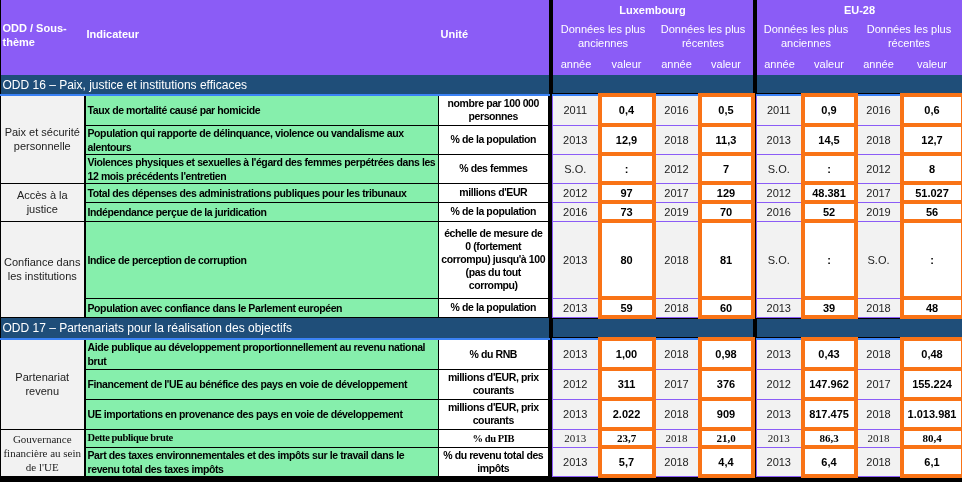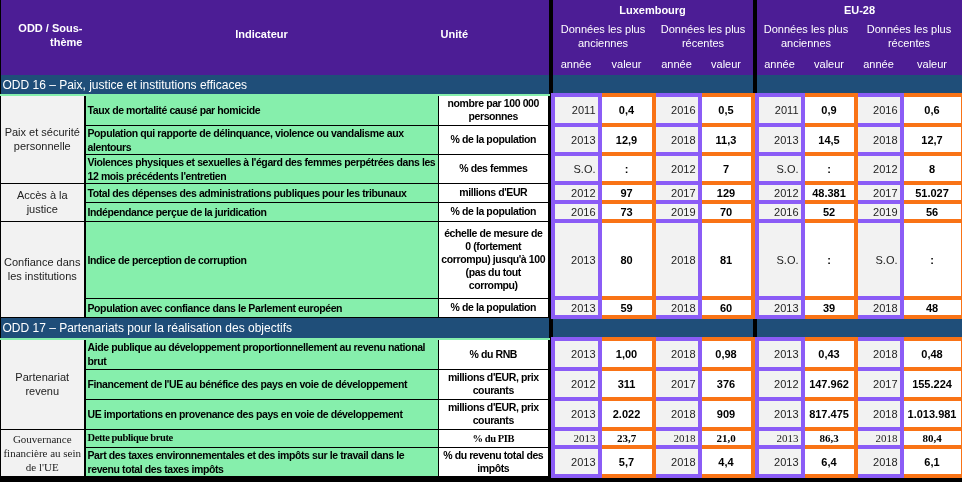--- a/index.html
+++ b/index.html
@@ -1,26 +1,26 @@
 <!DOCTYPE html>
 <html><head>
 <meta charset="utf-8">
 <style>
   html,body{margin:0;padding:0;background:#000;}
   body{width:962px;height:482px;overflow:hidden;font-family:"Liberation Sans",sans-serif;}
   table{border-collapse:collapse;table-layout:fixed;width:962px;}
   td,th{padding:0 2px;font-size:11px;line-height:14px;overflow:hidden;}
-  .hdr{background:#4c1d95;color:#fff;font-weight:normal;}
+  .hdr{background:#8b5cf6;color:#fff;font-weight:normal;}
   .hdr-b{font-weight:bold;}
   .gap{background:#000;border:none;padding:0;}
-  .sec{background:#1f4e79;color:#fff;font-size:12px;height:18px;border-bottom:2px solid #86efac;}
+  .sec{background:#1f4e79;color:#fff;font-size:12px;height:18px;border-bottom:2px solid #3b82f6;}
   .sub{background:#f2f2f2;color:#222;text-align:center;border:1px solid #000;border-right:2px solid #000;}
   .ind{background:#86efac;color:#000;font-weight:bold;letter-spacing:-0.4px;border:1px solid #000;font-size:10.5px;}
   .unit{background:#fff;color:#000;font-weight:bold;text-align:center;letter-spacing:-0.4px;border:1px solid #000;border-right:2px solid #000;font-size:10.5px;line-height:13px;}
-  .yr{background:#f2f2f2;color:#222;text-align:right;border:4px solid #8b5cf6;}
+  .yr{background:#f2f2f2;color:#222;text-align:center;border:1px solid #8b5cf6;}
   .val{background:#fff;color:#000;font-weight:bold;text-align:center;border:4px solid #f97316;}
   .c{text-align:center;}
 </style>
 </head>
 <body>
 
 <table>
   <colgroup>
     <col style="width:84px">
       <col style="width:354px">
@@ -38,22 +38,22 @@
   </colgroup>
   <thead>
     <tr style="height:19px">
       <th class="hdr" colspan="3"></th>
         <th class="gap"></th>
       <th class="hdr hdr-b c" colspan="4">Luxembourg</th>
       <th class="gap"></th>
       <th class="hdr hdr-b c" colspan="4">EU-28</th>
     </tr>
     <tr style="height:34px">
-      <th class="hdr hdr-b" rowspan="2" style="text-align:right;vertical-align:top;padding-top:2px">ODD / Sous-thème</th>
-      <th class="hdr hdr-b" rowspan="2" style="text-align:center;vertical-align:top;padding-top:8px">Indicateur</th>
+      <th class="hdr hdr-b" rowspan="2" style="text-align:left;vertical-align:top;padding-top:2px">ODD / Sous-thème</th>
+      <th class="hdr hdr-b" rowspan="2" style="text-align:left;vertical-align:top;padding-top:8px">Indicateur</th>
       <th class="hdr hdr-b" rowspan="2" style="text-align:left;vertical-align:top;padding-top:8px">Unité</th>
       <th class="gap" rowspan="2"></th>
       <th class="hdr c" colspan="2">Données les plus anciennes</th>
       <th class="hdr c" colspan="2">Données les plus récentes</th>
       <th class="gap" rowspan="2"></th>
       <th class="hdr c" colspan="2">Données les plus anciennes</th>
       <th class="hdr c" colspan="2">Données les plus récentes</th>
     </tr>
     <tr style="height:22px">
       <th class="hdr c">année</th>

